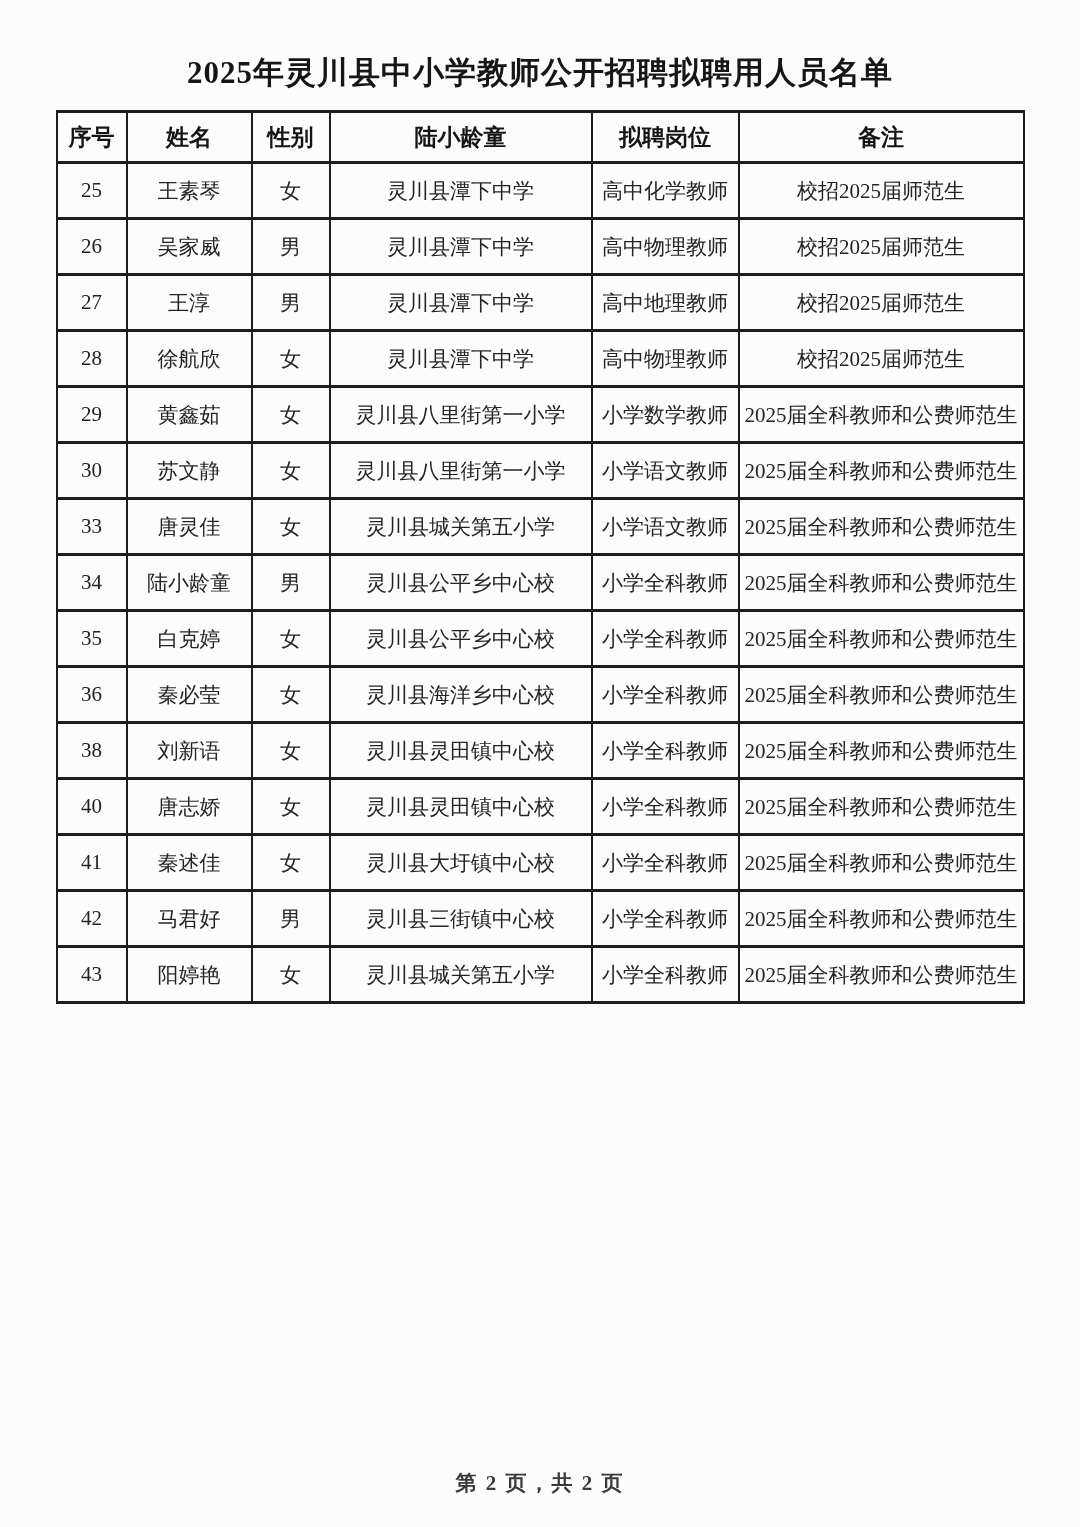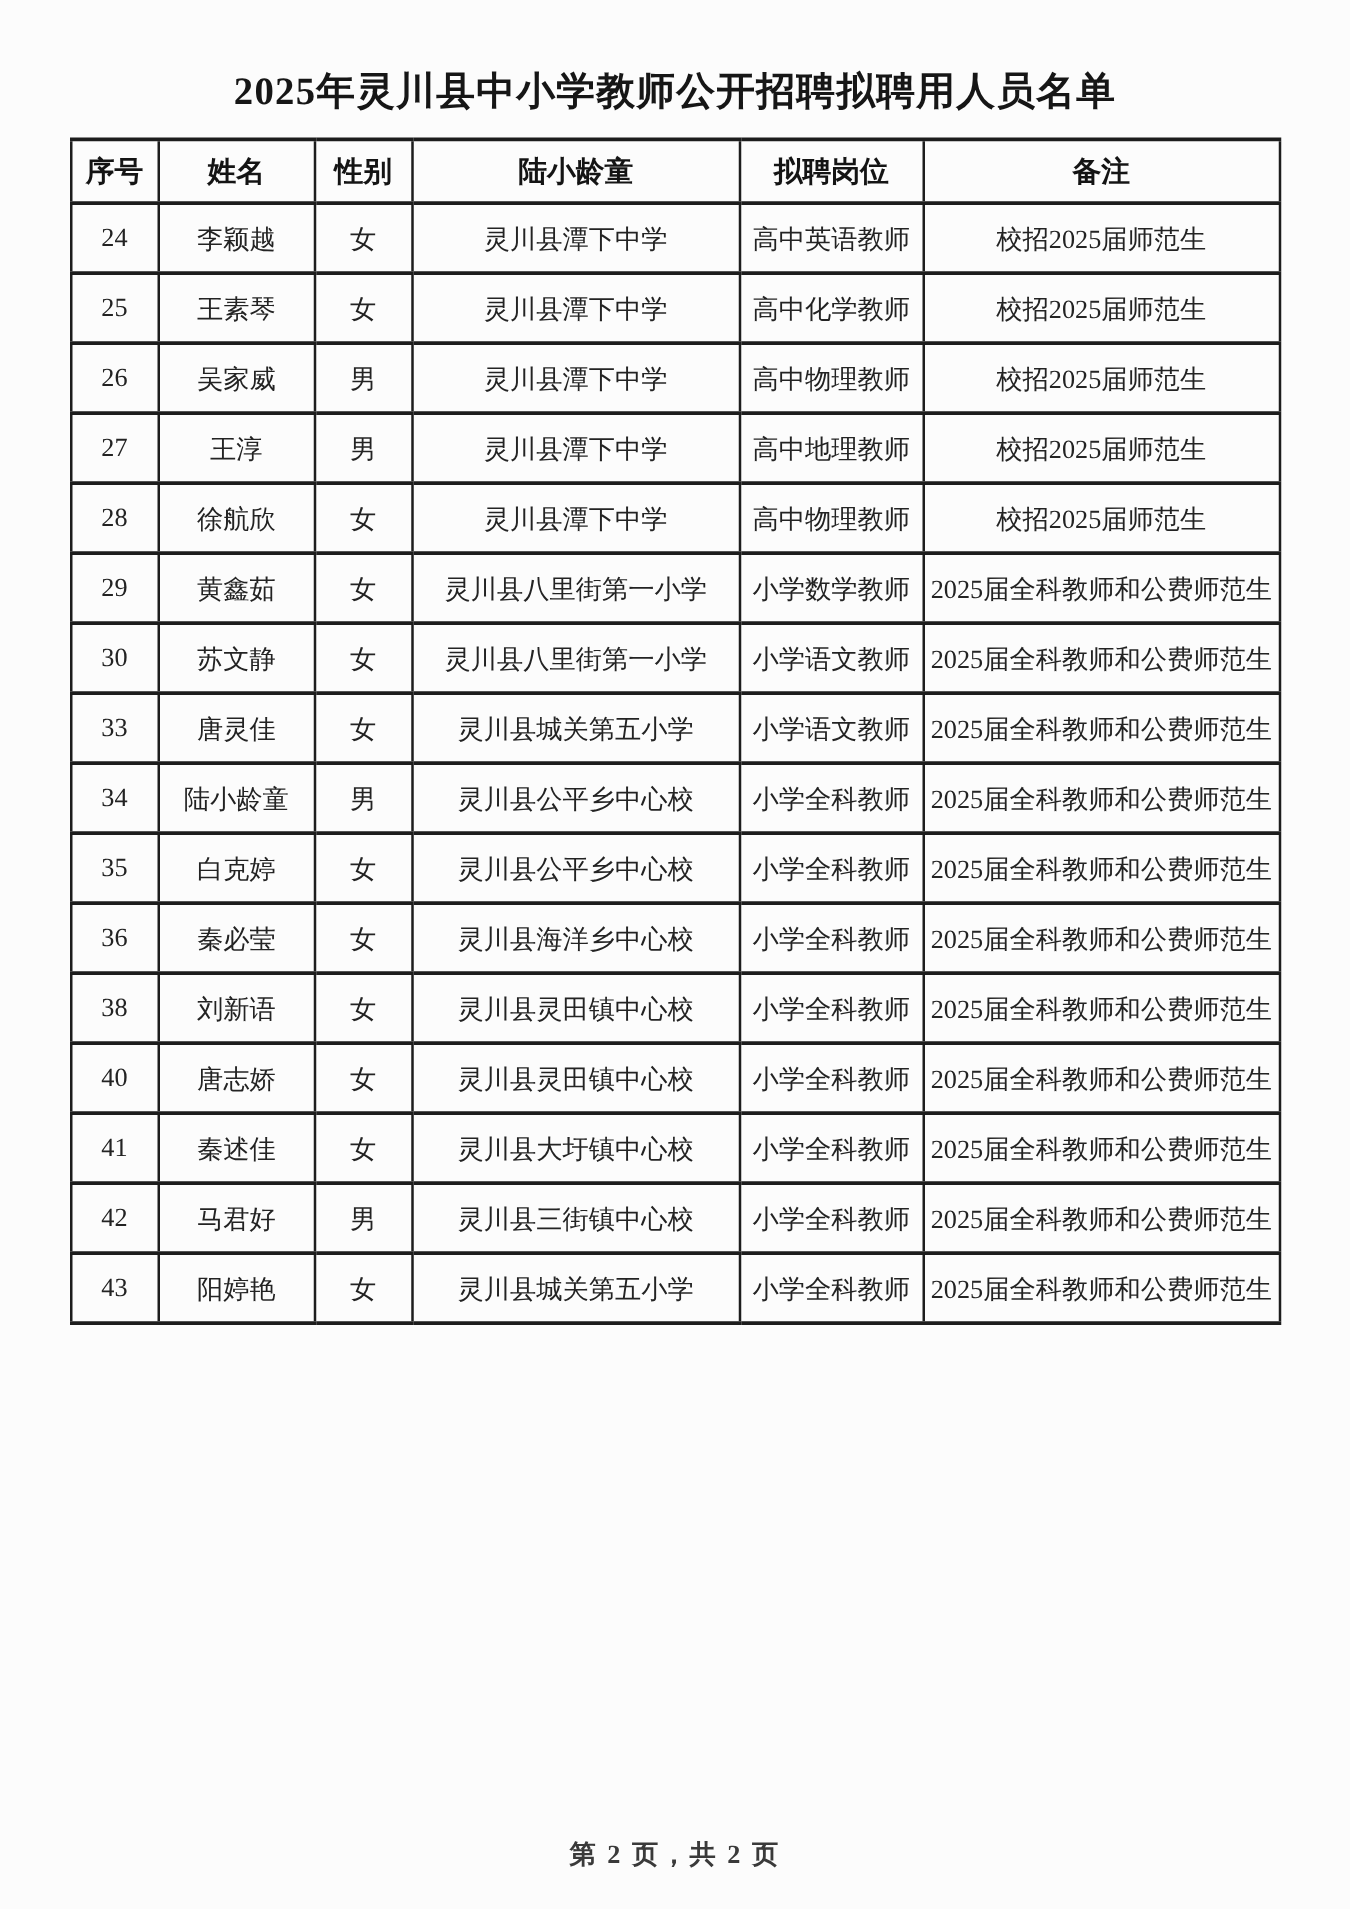--- a/index.html
+++ b/index.html
@@ -95,28 +95,20 @@
         <th>序号</th>
         <th>姓名</th>
         <th>性别</th>
         <th>陆小龄童</th>
         <th>拟聘岗位</th>
         <th>备注</th>
       </tr>
     </thead>
     <tbody>
         <tr>
-          <td>24</td>
-          <td>李颖越</td>
-          <td>女</td>
-          <td>灵川县潭下中学</td>
-          <td>高中英语教师</td>
-          <td>校招2025届师范生</td>
-        </tr>
-        <tr>
           <td>25</td>
           <td>王素琴</td>
           <td>女</td>
           <td>灵川县潭下中学</td>
           <td>高中化学教师</td>
           <td>校招2025届师范生</td>
         </tr>
         <tr>
           <td>26</td>
           <td>吴家威</td>

